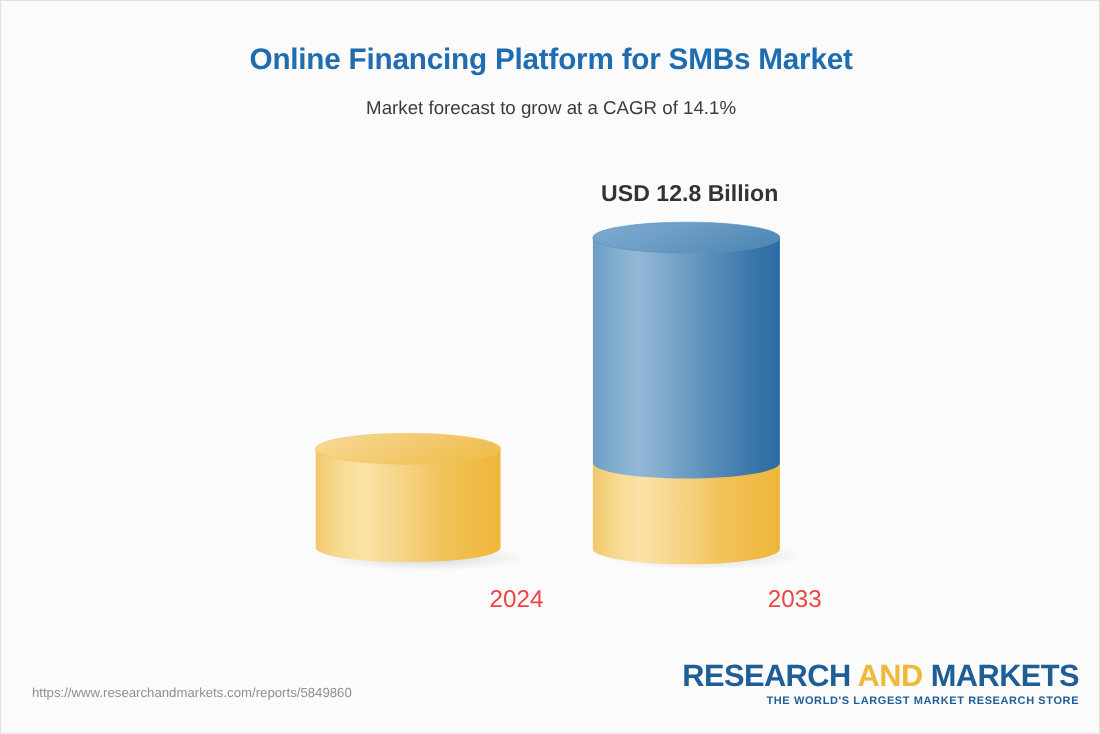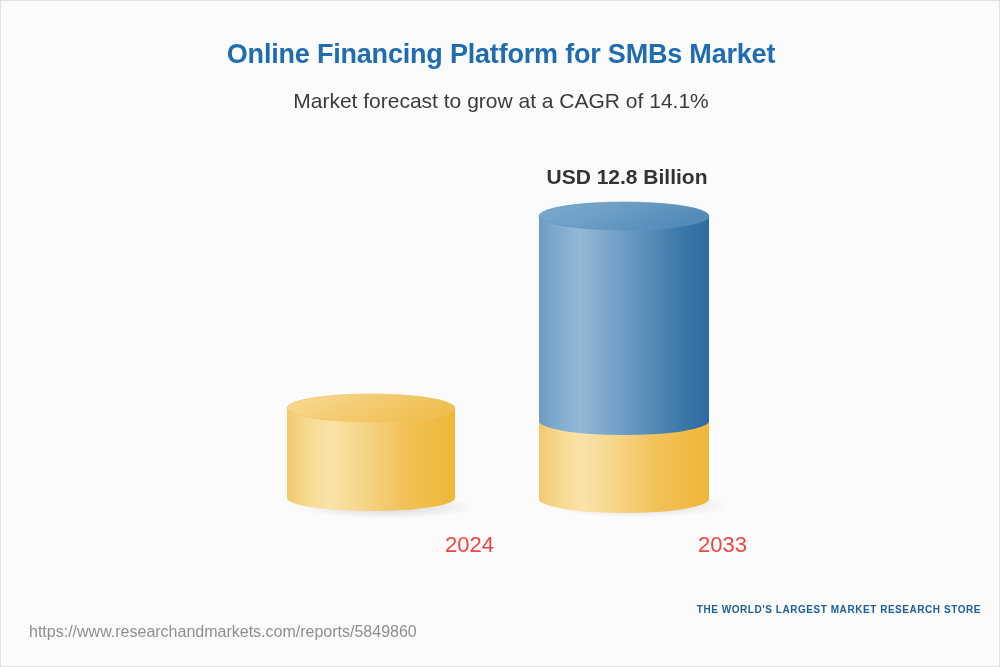--- a/index.html
+++ b/index.html
@@ -34,21 +34,21 @@
     font-weight: bold;
     color: #1f6cb0;
     letter-spacing: -0.2px;
   }
   .subtitle {
     position: absolute;
     left: 0;
     top: 88px;
     width: 1000px;
     text-align: center;
-    font-size: 21px;
+    font-size: 17px;
     font-weight: normal;
     color: #3b3b3b;
   }
 
   
   .value-label {
     position: absolute;
     text-align: center;
     font-size: 21px;
     font-weight: bold;
@@ -71,21 +71,21 @@
 
   
   .cyl { position: absolute; }
   .cyl svg { display: block; }
 
   
   .footer-url {
     position: absolute;
     left: 28px;
     top: 622px;
-    font-size: 16px;
+    font-size: 12px;
     color: #8b8f96;
     white-space: nowrap;
   }
   .logo {
     position: absolute;
     right: 18px;
     top: 600px;
     text-align: right;
   }
   .logo-main {
@@ -194,16 +194,17 @@
     </svg>
   </div>
 
   <div class="year-label" id="year-2024">2024</div>
 
   <div class="year-label" id="year-2033">2033</div>
 
   <div class="footer-url">https://www.researchandmarkets.com/reports/5849860</div>
 
   <div class="logo">
+    <div class="logo-main"><span>RESEARCH </span><span class="logo-and">AND</span><span> MARKETS</span></div>
     <div class="logo-tag">THE WORLD'S LARGEST MARKET RESEARCH STORE</div>
   </div>
 
 </div>
 
 </body></html>

